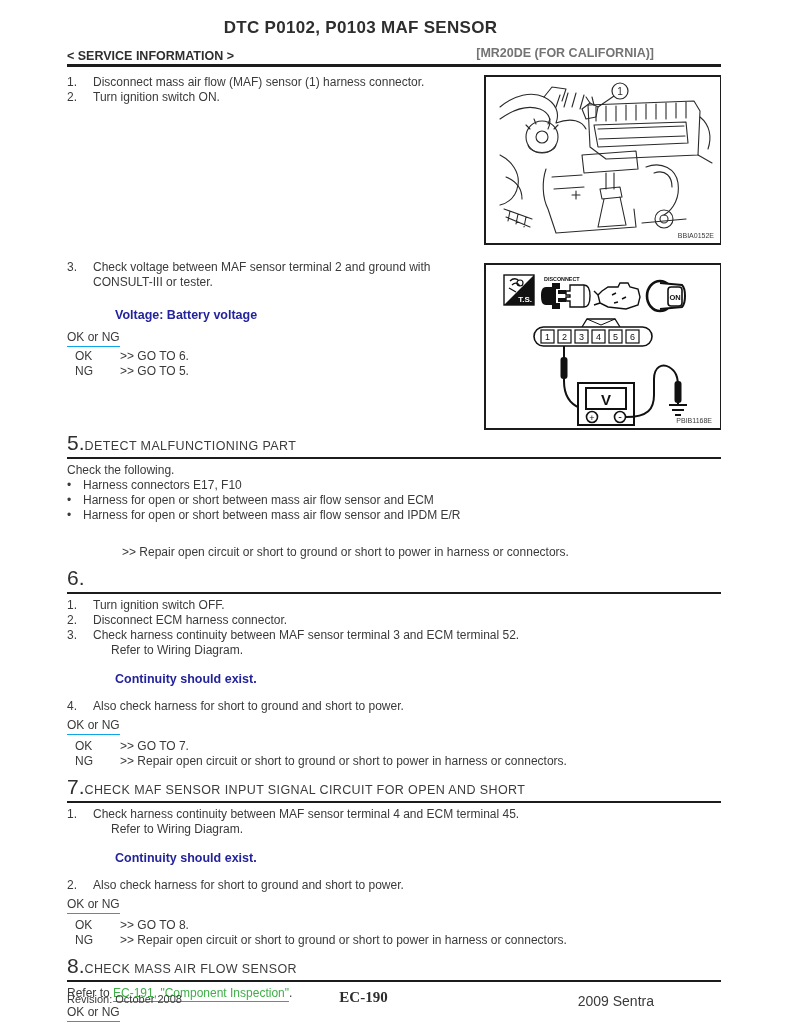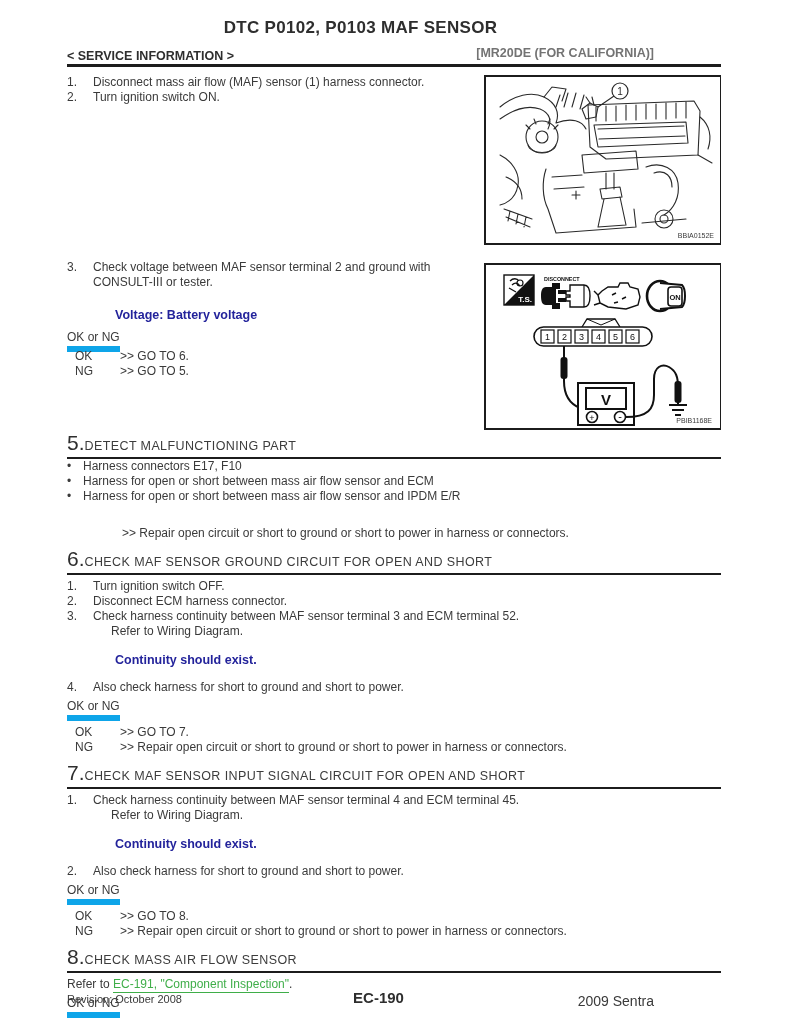--- a/index.html
+++ b/index.html
@@ -16,21 +16,21 @@
   .body-text { font-size:12px; line-height:15px; color:#3a3a3a; }
 
   .top-steps { position:absolute; top:75px; left:67px; width:408px; }
   .step-row { display:flex; }
   .step-num { width:26px; flex:none; }
   .step-txt { flex:1; }
 
   .step3-block { position:absolute; top:260px; left:67px; width:410px; }
   .spec { font-weight:bold; color:#23239b; font-size:12.5px; }
   .voltage-spec { position:absolute; top:308px; left:115px; }
-  .okng { display:inline-block; border-bottom:6px solid #0ea5e9; padding-bottom:1px; }
+  .okng { display:inline-block; border-bottom:1px solid #0ea5e9; padding-bottom:1px; }
   .okng-top { position:absolute; top:330px; left:67px; }
   .results-top { position:absolute; top:349px; left:75px; }
   .result-row { display:flex; line-height:15px; }
   .result-label { width:45px; flex:none; }
 
   .figure { position:absolute; left:484px; width:238px; border:2px solid #1c1c1c; background:#fff; }
   .figure1 { top:75px; height:170px; }
   .figure2 { top:263px; height:167px; }
   .figure svg { display:block; width:100%; height:100%; }
 
@@ -46,22 +46,22 @@
   .action-line { margin-left:55px; }
   .spec-line { margin:14px 0 12px 48px; }
   .sec-steps { margin-top:4px; }
   .sub-line { margin-left:44px; }
   .results { margin-left:8px; }
 
   .refer-line { margin-top:4px; }
   .green-link { color:#3fae49; border-bottom:1px solid #3fae49; padding-bottom:1px; cursor:pointer; }
 
   .footer-left  { position:absolute; top:993px; left:67px;  font-size:11px; color:#3a3a3a; }
-  .footer-center{ position:absolute; top:989px; left:18px; width:100%; text-align:center;
-                  font-size:15px; font-weight:bold; color:#2e2e2e; }
+  .footer-center{ position:absolute; top:989px; left:3px; width:100%; text-align:center;
+                  font-size:15px; font-weight:bold; color:#2e2e2e;font-family:Liberation Serif, serif; }
   .footer-right { position:absolute; top:993px; right:67px; font-size:14px; color:#3a3a3a; }
 
   .m-t6 { margin-top:6px; } .m-t22 { margin-top:22px; } .m-t4 { margin-top:4px; }
 </style>
 </head>
 <body>
 
 <div class="page">
 
   <div class="doc-title">DTC P0102, P0103 MAF SENSOR</div>
@@ -235,36 +235,36 @@
   </div>
 
   <div class="sections body-text">
 
     <div>
       <div class="sec-head">
         <span class="sec-num">5.</span>
         <span class="sec-title">DETECT MALFUNCTIONING PART</span>
       </div>
       <div class="sec-rule"></div>
+      <div class="m-t4">Check the following.</div>
       <div class="bullet-row">
         <span>Harness connectors E17, F10</span>
       </div>
       <div class="bullet-row">
         <span>Harness for open or short between mass air flow sensor and ECM</span>
       </div>
       <div class="bullet-row">
         <span>Harness for open or short between mass air flow sensor and IPDM E/R</span>
       </div>
       <div class="action-line m-t22">&gt;&gt; Repair open circuit or short to ground or short to power in harness or connectors.</div>
     </div>
 
     <div class="m-t6">
       <div class="sec-head">
         <span class="sec-num">6.</span>
-        <span class="sec-title">CHECK MAF SENSOR GROUND CIRCUIT FOR OPEN AND SHORT</span>
       </div>
       <div class="sec-rule"></div>
       <div class="sec-steps">
         <div class="step-row">
           <span class="step-num">1.</span>
           <span class="step-txt">Turn ignition switch OFF.</span>
         </div>
         <div class="step-row">
           <span class="step-num">2.</span>
           <span class="step-txt">Disconnect ECM harness connector.</span>

